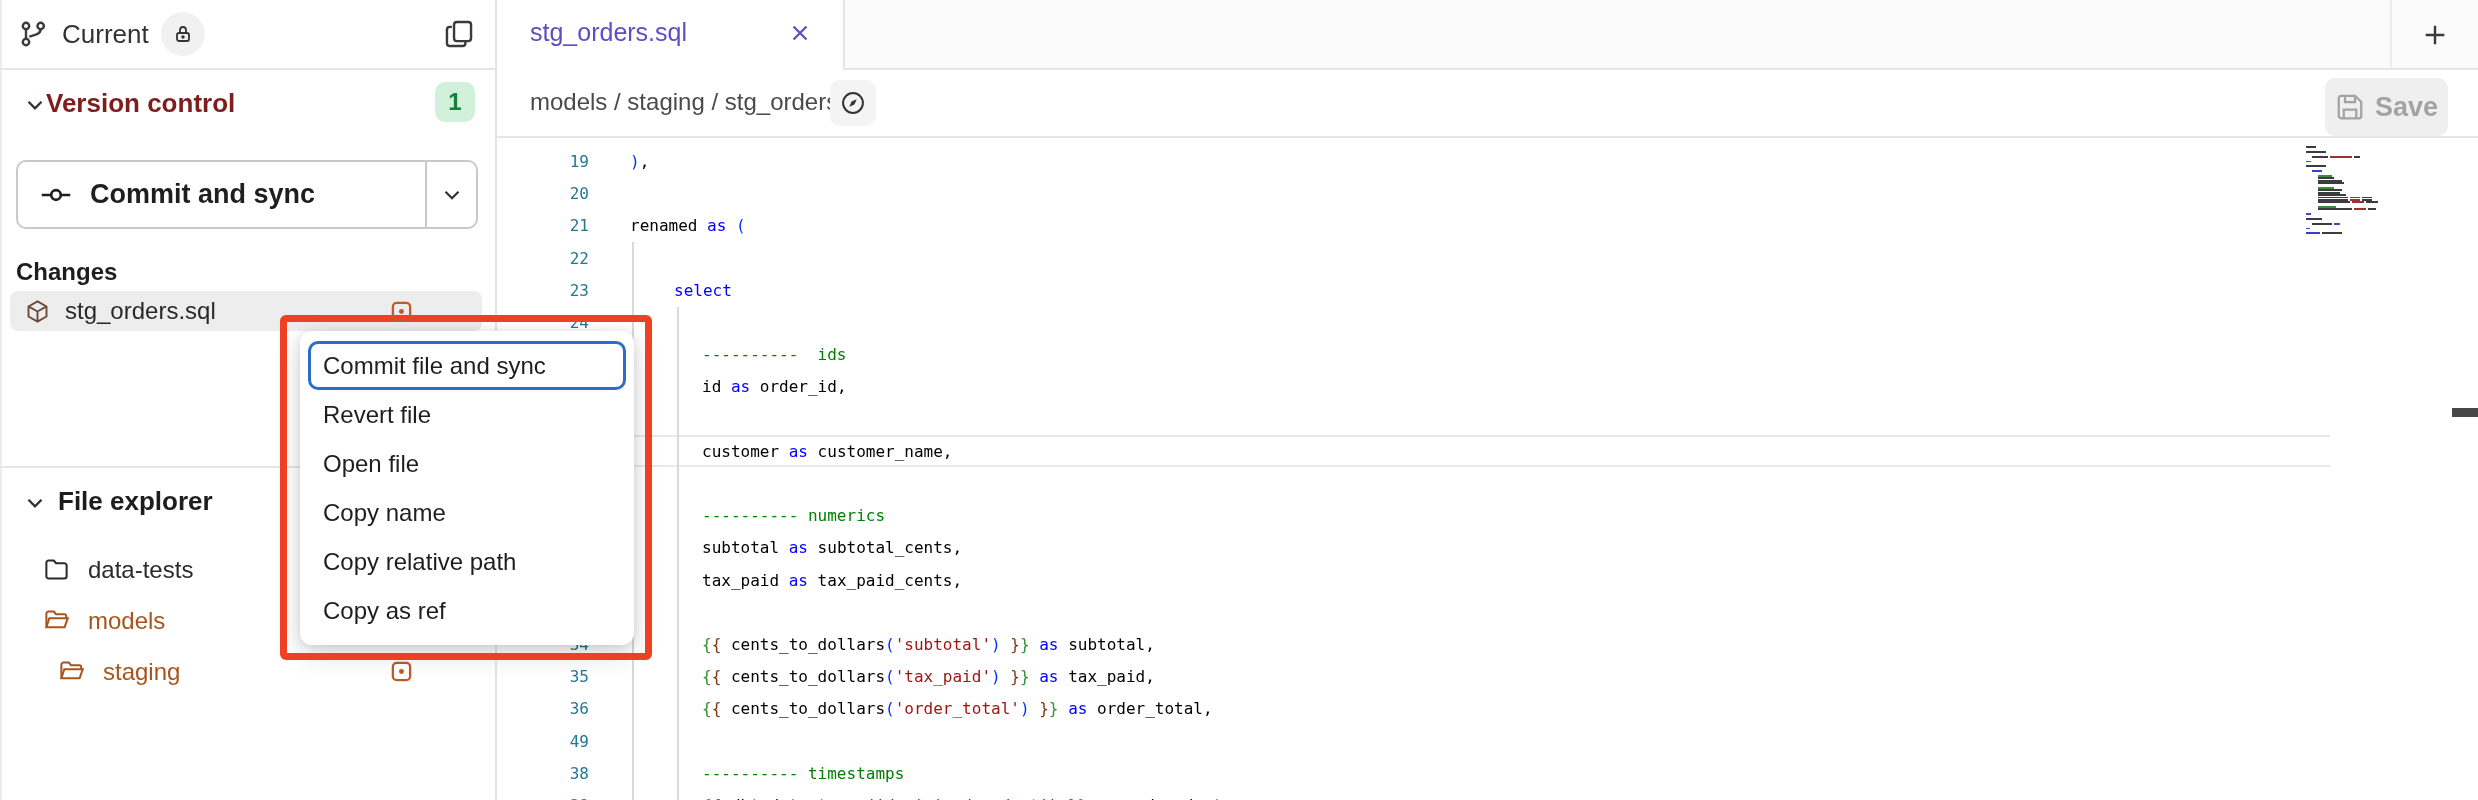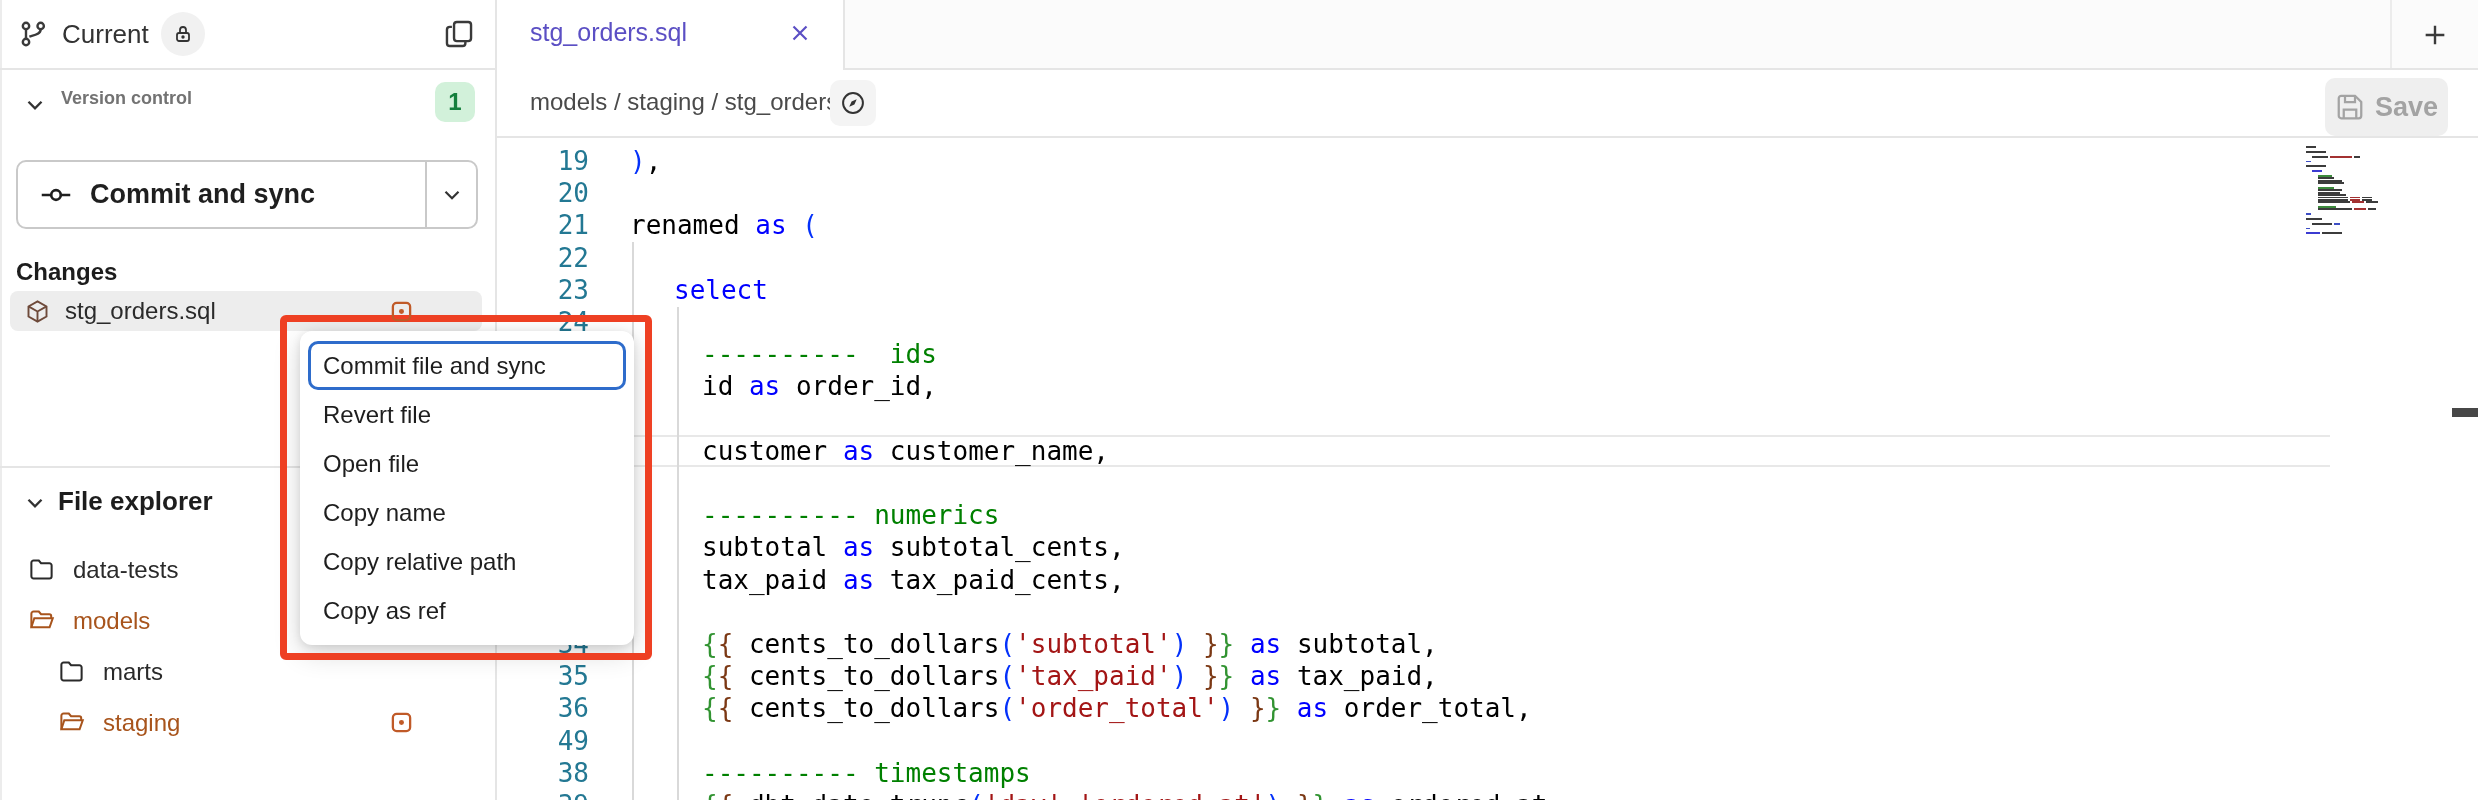--- a/index.html
+++ b/index.html
@@ -15,21 +15,21 @@
   #sidebar .edge{position:absolute;left:0;top:0;width:2px;height:800px;background:#ececec;}
   #vc-top{position:absolute;left:0;top:0;width:100%;height:70px;border-bottom:2px solid var(--border);box-sizing:border-box;}
   #branch-sel{position:absolute;left:18px;top:10px;height:48px;display:flex;align-items:center;gap:12px;}
   #branch-label{font-size:26px;color:#333;}
   #lock-badge{width:44px;height:44px;border-radius:50%;background:#f1f1f1;display:flex;align-items:center;justify-content:center;}
   #copy-btn{position:absolute;right:16px;top:14px;width:40px;height:40px;display:flex;align-items:center;justify-content:center;}
   .icon{display:inline-flex;align-items:center;justify-content:center;}
   svg{display:block;}
   #vc-header{position:absolute;left:0;top:82px;width:100%;height:46px;}
   #vc-header .chev{position:absolute;left:22px;top:10px;}
-  #vc-title{position:absolute;left:61px;top:6px;font-size:18px;font-weight:700;color:#737373;}
+  #vc-title{position:absolute;left:46px;top:6px;font-size:26px;font-weight:700;color:#7f1d1d;}
   #vc-badge{position:absolute;right:20px;top:0px;min-width:22px;height:40px;padding:0 9px;border-radius:10px;
             background:var(--green-badge-bg);color:var(--green-badge-text);font-size:24px;font-weight:600;
             display:flex;align-items:center;justify-content:center;}
   #commit-btn{position:absolute;left:16px;top:160px;width:462px;height:69px;border:2px solid #c9c9c9;
               border-radius:10px;box-sizing:border-box;background:#fff;}
   #commit-main{position:absolute;left:0;top:0;width:409px;height:100%;display:flex;align-items:center;gap:16px;padding-left:20px;box-sizing:border-box;}
   #commit-label{font-size:27px;font-weight:600;color:#1f1f1f;}
   #commit-caret{position:absolute;right:0;top:0;width:51px;height:100%;border-left:2px solid #c9c9c9;
                 display:flex;align-items:center;justify-content:center;box-sizing:border-box;}
   #changes-label{position:absolute;left:16px;top:258px;font-size:24px;font-weight:700;color:#1d1d1d;}
@@ -37,41 +37,41 @@
            display:flex;align-items:center;gap:14px;padding-left:14px;box-sizing:border-box;}
   #chg-file{font-size:24px;color:#2a2a2a;}
   .mod-badge{position:absolute;z-index:9;}
   #fx-divider{position:absolute;left:0;top:466px;width:495px;height:2px;background:var(--border);}
   #fx-header{position:absolute;left:0;top:480px;width:100%;height:46px;}
   #fx-header .chev{position:absolute;left:22px;top:10px;}
   #fx-title{position:absolute;left:58px;top:6px;font-size:26px;font-weight:700;color:#1d1d1d;}
   #fx-list{position:absolute;left:0;top:544px;width:100%;}
   .fx-row{position:relative;height:51px;display:flex;align-items:center;gap:18px;font-size:24px;color:#2a2a2a;}
   .fx-row.accent{color:var(--orange);}
-  .fx-ind-1{padding-left:28px;} .fx-ind-2{padding-left:58px;}
+  .fx-ind-1{padding-left:43px;} .fx-ind-2{padding-left:58px;}
   
   #tabbar{position:absolute;left:497px;top:0;width:1981px;height:70px;background:#fbfbfb;
           border-bottom:2px solid var(--border);box-sizing:border-box;}
   #tab-active{position:absolute;left:0;top:0;width:348px;height:70px;background:#fff;
               border-right:2px solid var(--border);box-sizing:border-box;}
   #tab-title{position:absolute;left:33px;top:18px;font-size:25px;color:var(--purple);}
   #tab-close{position:absolute;right:30px;top:20px;}
   #tabbar-div{position:absolute;left:1893px;top:0;width:2px;height:68px;background:#ececec;}
   #new-tab-btn{position:absolute;right:24px;top:16px;width:38px;height:38px;display:flex;align-items:center;justify-content:center;}
   
   #crumbbar{position:absolute;left:497px;top:70px;width:1981px;height:68px;background:#fff;
             border-bottom:2px solid var(--border);box-sizing:border-box;}
   #crumb{position:absolute;left:33px;top:18px;font-size:24px;color:#4a4a4a;}
   #lineage-btn{position:absolute;left:333px;top:10px;width:46px;height:46px;border-radius:10px;background:#f4f4f4;
                display:flex;align-items:center;justify-content:center;}
   #save-btn{position:absolute;right:30px;top:8px;width:123px;height:58px;border-radius:10px;background:#efefef;
             display:flex;align-items:center;justify-content:center;gap:10px;color:#a3a3a3;font-size:27px;font-weight:600;}
   
   #editor{position:absolute;left:497px;top:138px;width:1981px;height:662px;background:#fff;overflow:hidden;}
-  #code{position:absolute;left:0;top:0;width:100%;height:100%;font-family:"DejaVu Sans Mono",monospace;font-size:26px;}
+  #code{position:absolute;left:0;top:0;width:100%;height:100%;font-family:"DejaVu Sans Mono",monospace;font-size:16px;}
   .code-line{position:absolute;left:0;width:100%;height:33px;line-height:33px;}
   .ln{position:absolute;left:0;width:92px;text-align:right;color:var(--gutter);}
   .lt{position:absolute;left:133px;white-space:pre;color:var(--tok-text);}
   .tok-text{color:var(--tok-text);} .tok-kw{color:var(--tok-kw);} .tok-b1{color:var(--tok-b1);}
   .tok-b2{color:var(--tok-b2);} .tok-b3{color:var(--tok-b3);} .tok-str{color:var(--tok-str);} .tok-com{color:var(--tok-com);}
   .guide{position:absolute;width:2px;background:#d9d9d9;}
   #cur-line{position:absolute;left:103px;width:1730px;height:32px;border-top:2px solid #e8e8e8;border-bottom:2px solid #e8e8e8;box-sizing:border-box;}
   #minimap{position:absolute;right:42px;top:8px;width:130px;}
   .mm-row{height:2.4px;display:flex;gap:2px;align-items:center;}
   .mm-row span{height:1.8px;display:inline-block;}
@@ -187,28 +187,20 @@
             </svg>
           </span>
           <span>models</span>
           <span class="icon" style="position: absolute; left: 390px;">
             <svg width="23" height="23" viewBox="0 0 24 24" fill="none" stroke="#c05a28" stroke-width="2.4">
               <rect x="3" y="3" width="18" height="18" rx="4"></rect>
               <circle cx="12" cy="12" r="2.6" fill="#c05a28" stroke="none"></circle>
             </svg>
           </span>
         </div>
-        <div class="fx-row fx-ind-2">
-          <span class="icon">
-            <svg width="27" height="27" viewBox="0 0 24 24" fill="none" stroke="currentColor" stroke-width="1.8">
-              <path d="M3 18V6a2 2 0 0 1 2-2h4.6l2 2.4H19a2 2 0 0 1 2 2V18a2 2 0 0 1-2 2H5a2 2 0 0 1-2-2z"></path>
-            </svg>
-          </span>
-          <span>marts</span>
-        </div>
         <div class="fx-row fx-ind-2 accent">
           <span class="icon">
             <svg width="27" height="27" viewBox="0 0 24 24" fill="none" stroke="currentColor" stroke-width="1.8">
               <path d="M3 18V6a2 2 0 0 1 2-2h4.6l2 2.4H19a1.6 1.6 0 0 1 1.6 1.6V10"></path>
               <path d="M3 18l2.6-8H22l-2.8 8z"></path>
             </svg>
           </span>
           <span>staging</span>
           <span class="icon" style="position: absolute; left: 390px;">
             <svg width="23" height="23" viewBox="0 0 24 24" fill="none" stroke="#c05a28" stroke-width="2.4">

